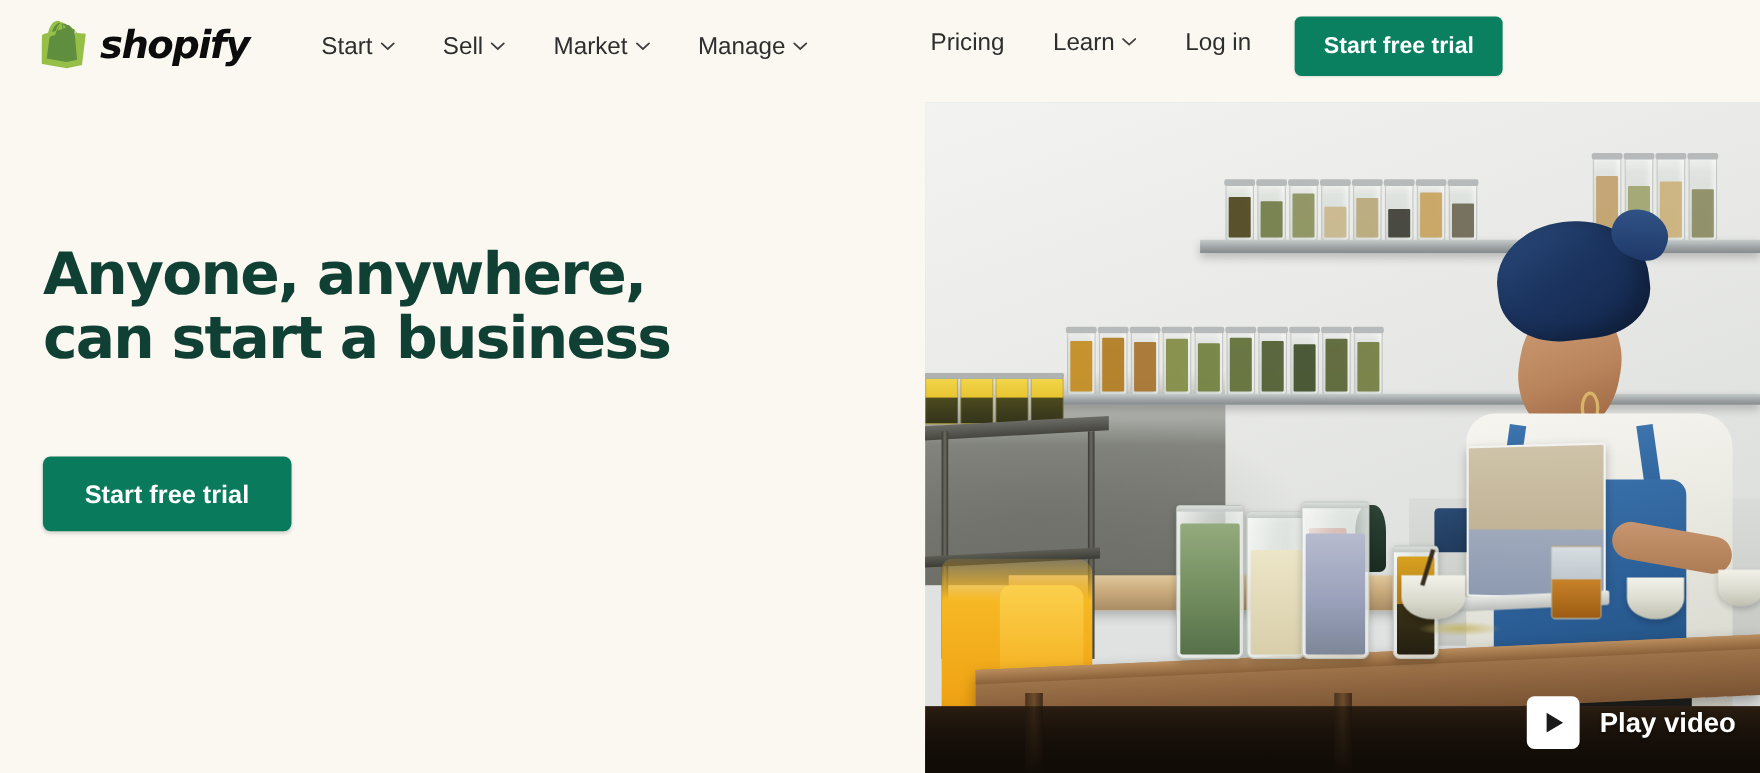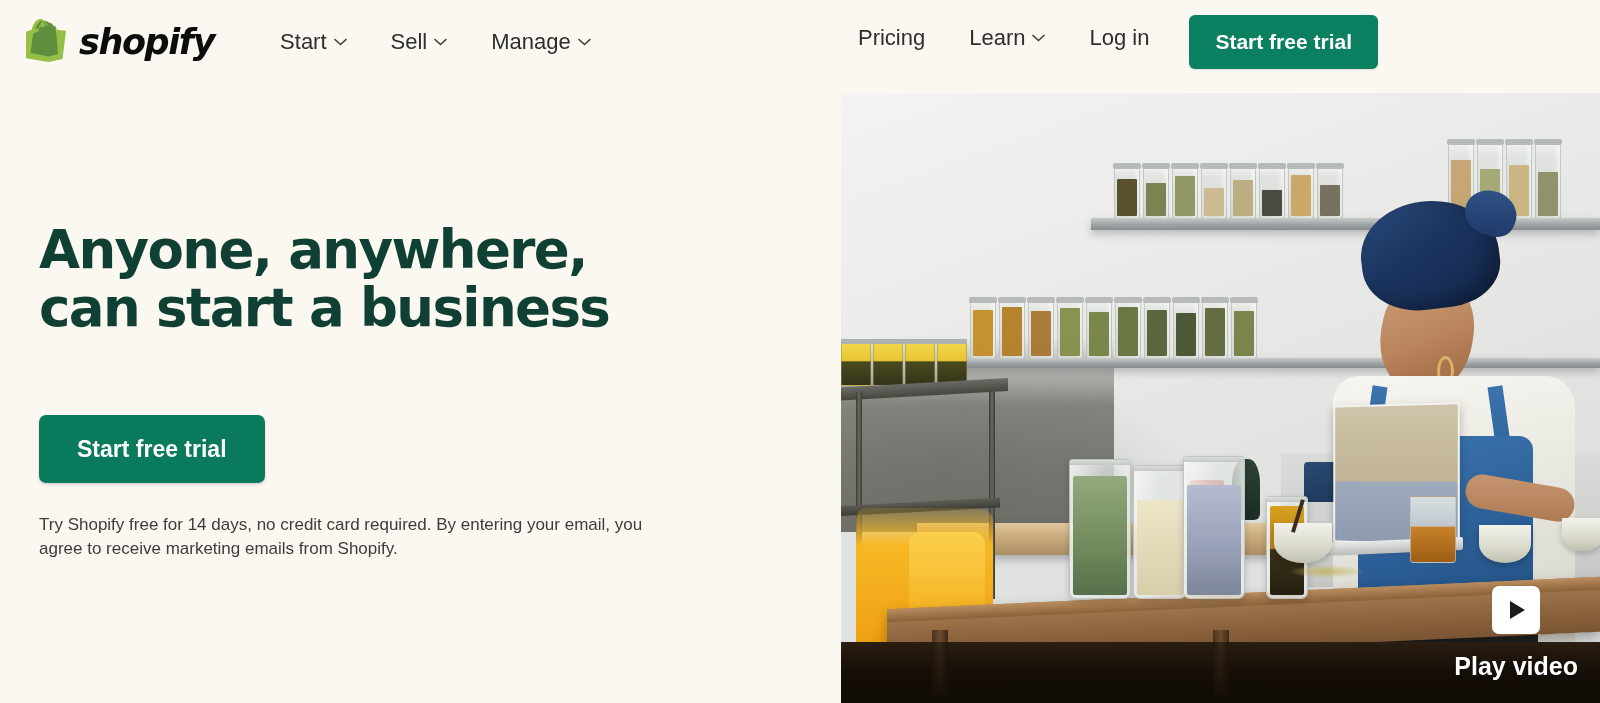--- a/index.html
+++ b/index.html
@@ -17,21 +17,21 @@
   }
 
   
   .nav {
     position: absolute;
     top: 0; left: 0;
     width: 1404px;
     height: 84px;
     display: flex;
     align-items: center;
-    padding: 0 26px;
+    padding: 0 38px;
     background: #faf8f1;
     z-index: 20;
   }
 
   .logo {
     display: flex;
     align-items: center;
     gap: 9px;
     margin-right: 44px;
     text-decoration: none;
@@ -502,21 +502,20 @@
     right: 22px;
     bottom: 22px;
     display: flex;
     align-items: center;
     gap: 18px;
     cursor: pointer;
     z-index: 6;
     background: none;
     border: none;
     padding: 0;
-    flex-direction: column;
   }
   .play-box {
     width: 48px; height: 48px;
     background: #ffffff;
     border-radius: 7px;
     display: flex; align-items: center; justify-content: center;
     flex: none;
   }
   .play-tri {
     width: 0; height: 0;
@@ -552,20 +551,26 @@
 
   <div class="nav-main">
     <button class="nav-item">
       <span>Start</span>
       <svg class="chev" viewBox="0 0 13 8">
           <path d="M1 1.5 6.5 6.5 12 1.5" fill="none" stroke="#3d3d3d" stroke-width="1.6" stroke-linecap="round"></path>
         </svg>
     </button>
     <button class="nav-item">
       <span>Sell</span>
+      <svg class="chev" viewBox="0 0 13 8">
+          <path d="M1 1.5 6.5 6.5 12 1.5" fill="none" stroke="#3d3d3d" stroke-width="1.6" stroke-linecap="round"></path>
+        </svg>
+    </button>
+    <button class="nav-item">
+      <span>Market</span>
       <svg class="chev" viewBox="0 0 13 8">
           <path d="M1 1.5 6.5 6.5 12 1.5" fill="none" stroke="#3d3d3d" stroke-width="1.6" stroke-linecap="round"></path>
         </svg>
     </button>
     <button class="nav-item">
       <span>Manage</span>
       <svg class="chev" viewBox="0 0 13 8">
           <path d="M1 1.5 6.5 6.5 12 1.5" fill="none" stroke="#3d3d3d" stroke-width="1.6" stroke-linecap="round"></path>
         </svg>
     </button>
@@ -590,21 +595,20 @@
 
 <section class="hero-left">
 
   <h1 class="headline">Anyone, anywhere,
 can start a business</h1>
 
   <form class="form-row">
     <button class="btn-trial-hero" type="submit">Start free trial</button>
   </form>
 
-  <p class="fineprint">Try Shopify free for 14 days, no credit card required. By entering your email, you agree to receive marketing emails from Shopify.</p>
 </section>
 
 <section class="hero-image">
   <div class="photo">
 
     <div class="wall"></div>
     <div class="wall-shadow"></div>
     <div class="wall-dark"></div>
 
     <div class="shelf shelf1"></div>

